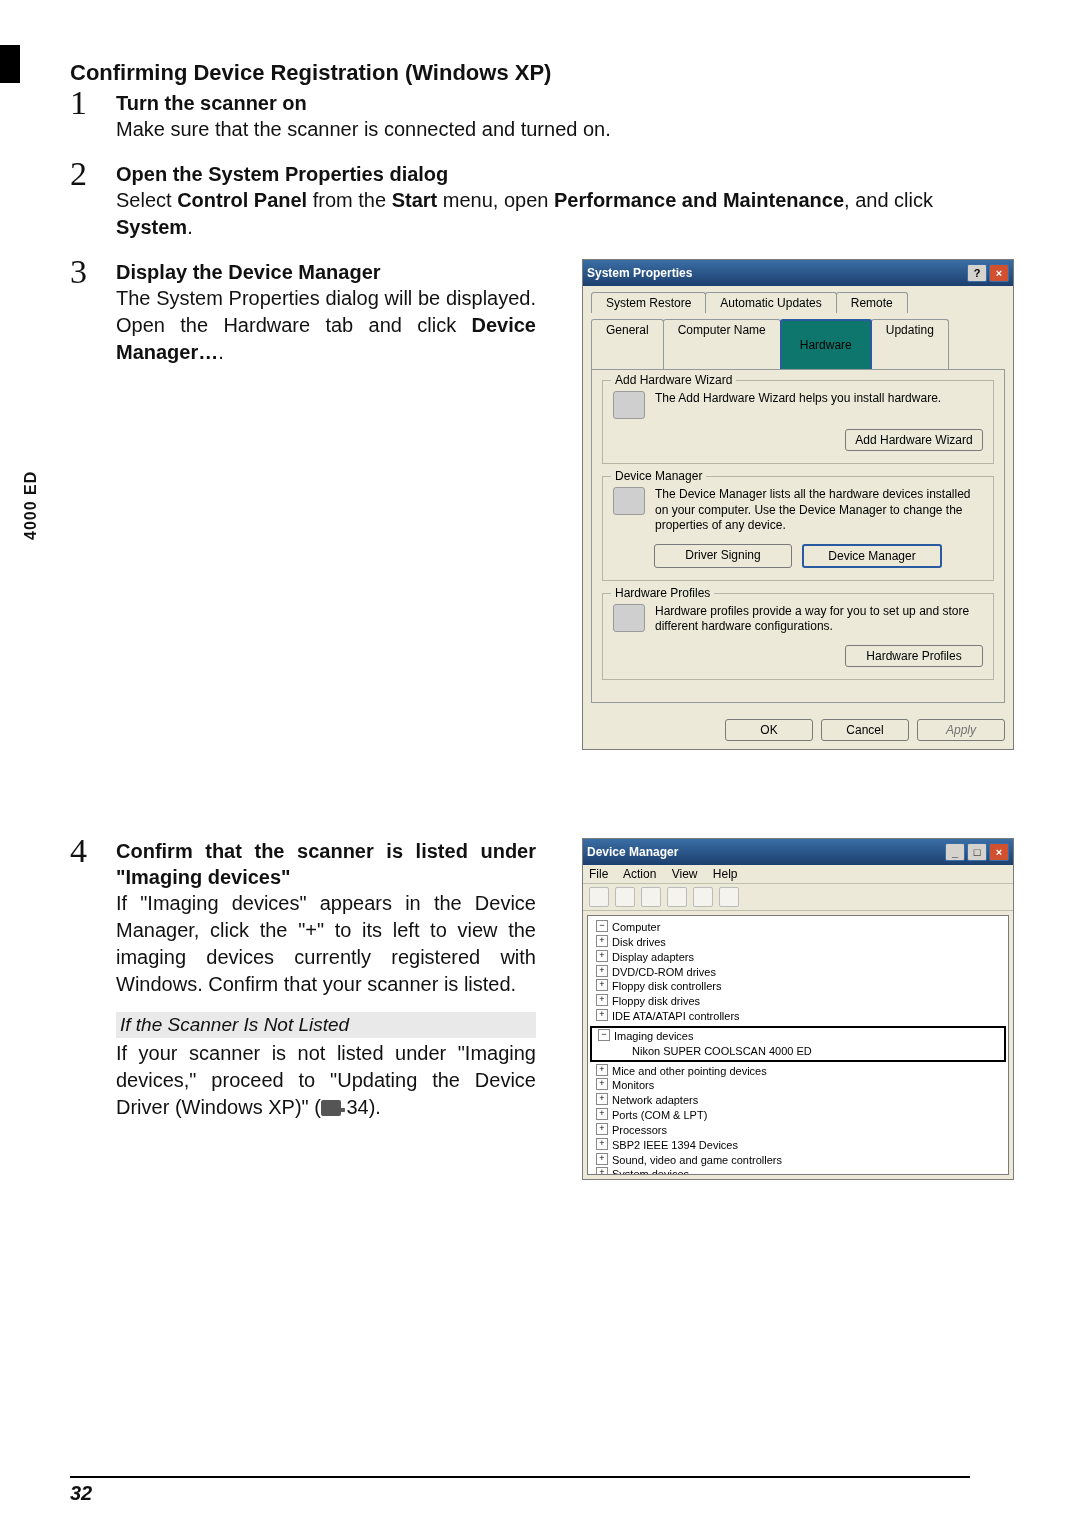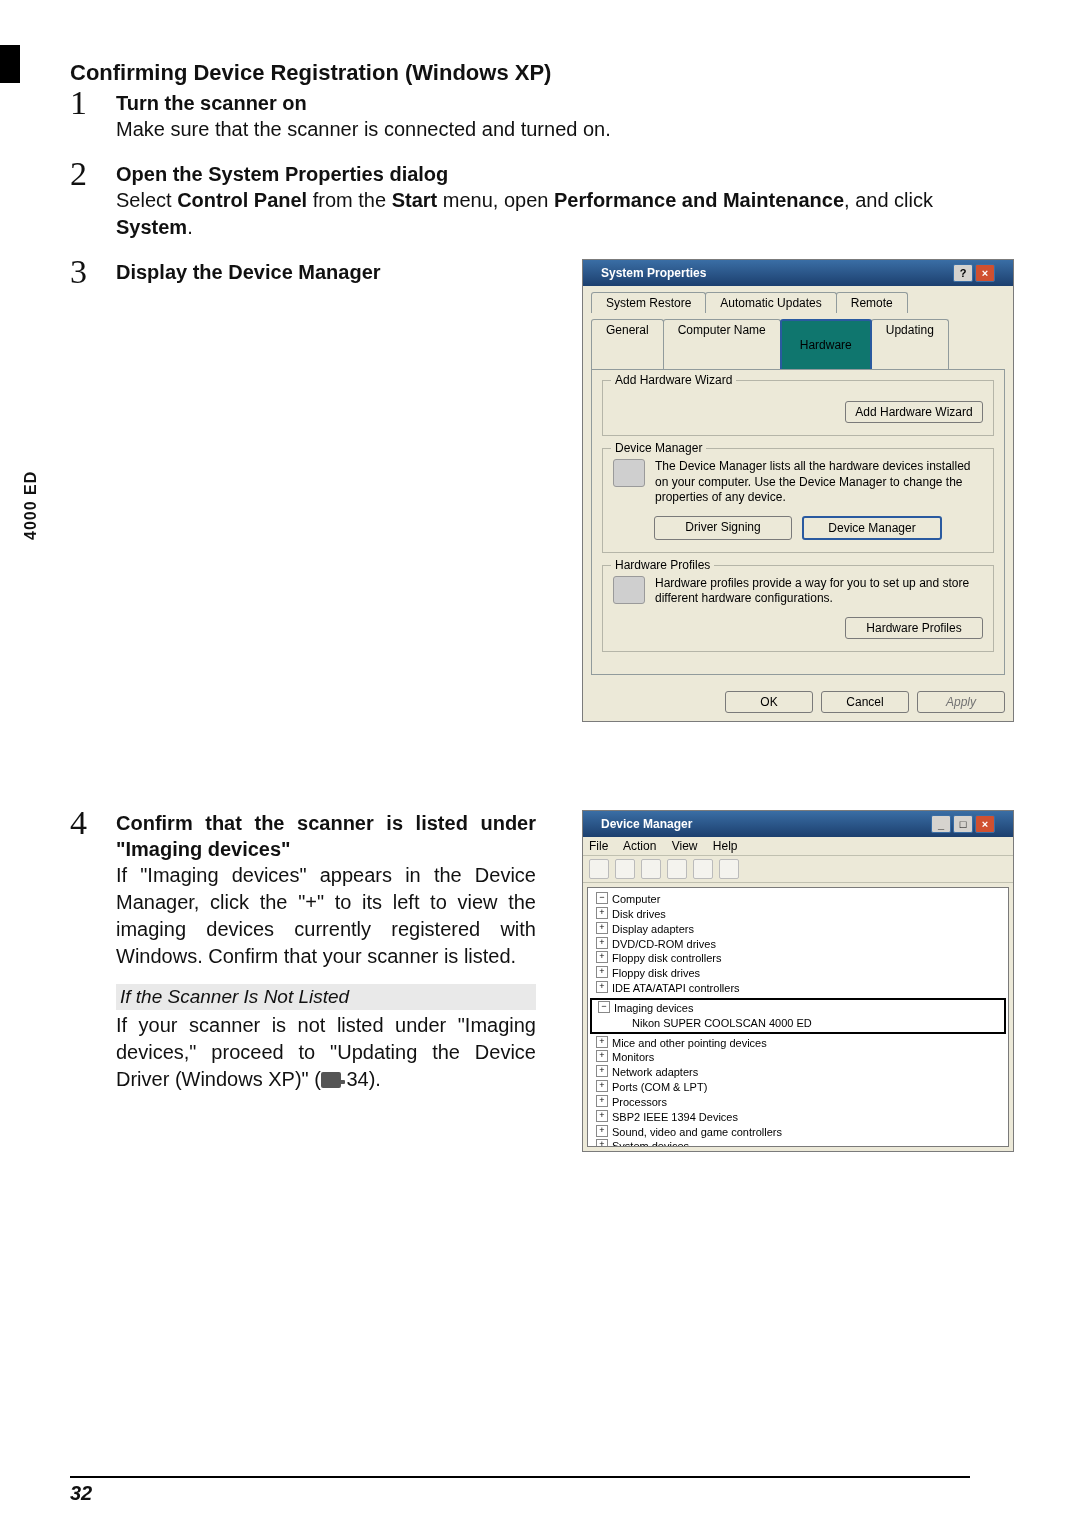--- a/index.html
+++ b/index.html
@@ -122,21 +122,21 @@
     font-size: 12px;
     color: #000;
     background: #ece9d8;
     border: 1px solid #7b7b7b;
   }
   .sysprops { width: 430px; }
   .titlebar {
     display: flex; align-items: center;
     background: linear-gradient(#3a6ea5, #1c3f6e);
     color: #fff; font-weight: bold;
-    padding: 4px 18px;
+    padding: 4px 4px;
     justify-content: space-between;
   }
   .titlebar-btns { display: flex; gap: 2px; }
   .tbtn {
     width: 18px; height: 16px;
     background: #d6d3ce;
     border: 1px solid #3a6ea5;
     color: #000; font-size: 11px;
     display: flex; align-items: center; justify-content: center;
     border-radius: 2px;
@@ -278,20 +278,23 @@
       <div class="step-title">Open the System Properties dialog</div>
       <div class="step-body">
         <span>Select </span><b>Control Panel</b><span> from the </span><b>Start</b><span> menu, open </span><b>Performance and Maintenance</b><span>, and click </span><b>System</b><span>.</span>
       </div>
     </li>
 
     <li>
       <div class="two-col">
         <div class="col-text">
           <div class="step-title">Display the Device Manager</div>
+          <div class="step-body">
+            <span>The System Properties dialog will be displayed. Open the Hardware tab and click </span><b>Device Manager…</b><span>.</span>
+          </div>
         </div>
         <div class="col-fig">
 
           <div class="winxp sysprops">
             <div class="titlebar">
               <span>System Properties</span>
               <div class="titlebar-btns">
                 <div class="tbtn">?</div>
                 <div class="tbtn close">×</div>
               </div>
@@ -303,20 +306,24 @@
             </div>
             <div class="tabs-row2">
               <div class="tab">General</div>
               <div class="tab">Computer Name</div>
               <div class="tab active">Hardware</div>
               <div class="tab">Updating</div>
             </div>
             <div class="dlg-body">
               <div class="fieldset">
                 <div class="legend">Add Hardware Wizard</div>
+                <div class="fs-row">
+                  <div class="fs-icon"></div>
+                  <div class="fs-text">The Add Hardware Wizard helps you install hardware.</div>
+                </div>
                 <div class="btnrow">
                   <div class="xpbtn">Add Hardware Wizard</div>
                 </div>
               </div>
               <div class="fieldset">
                 <div class="legend">Device Manager</div>
                 <div class="fs-row">
                   <div class="fs-icon"></div>
                   <div class="fs-text">The Device Manager lists all the hardware devices installed on your computer. Use the Device Manager to change the properties of any device.</div>
                 </div>

